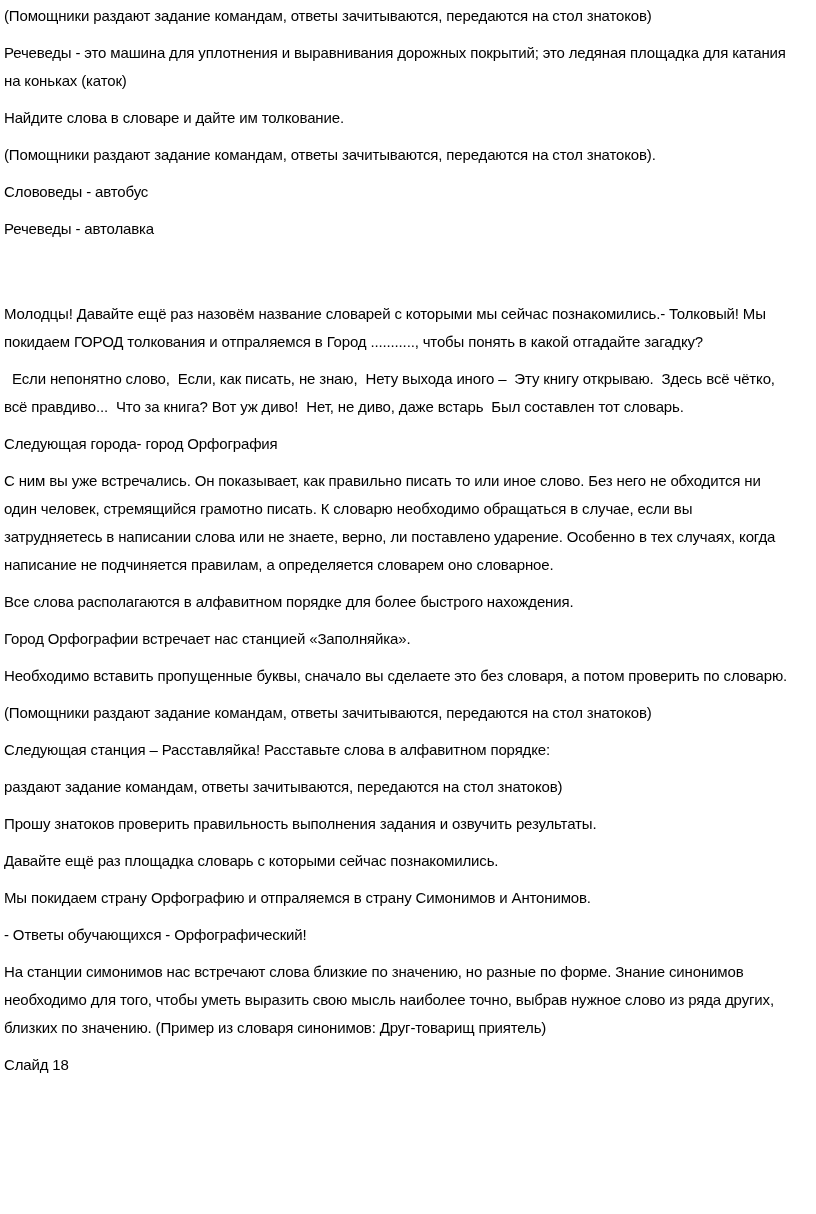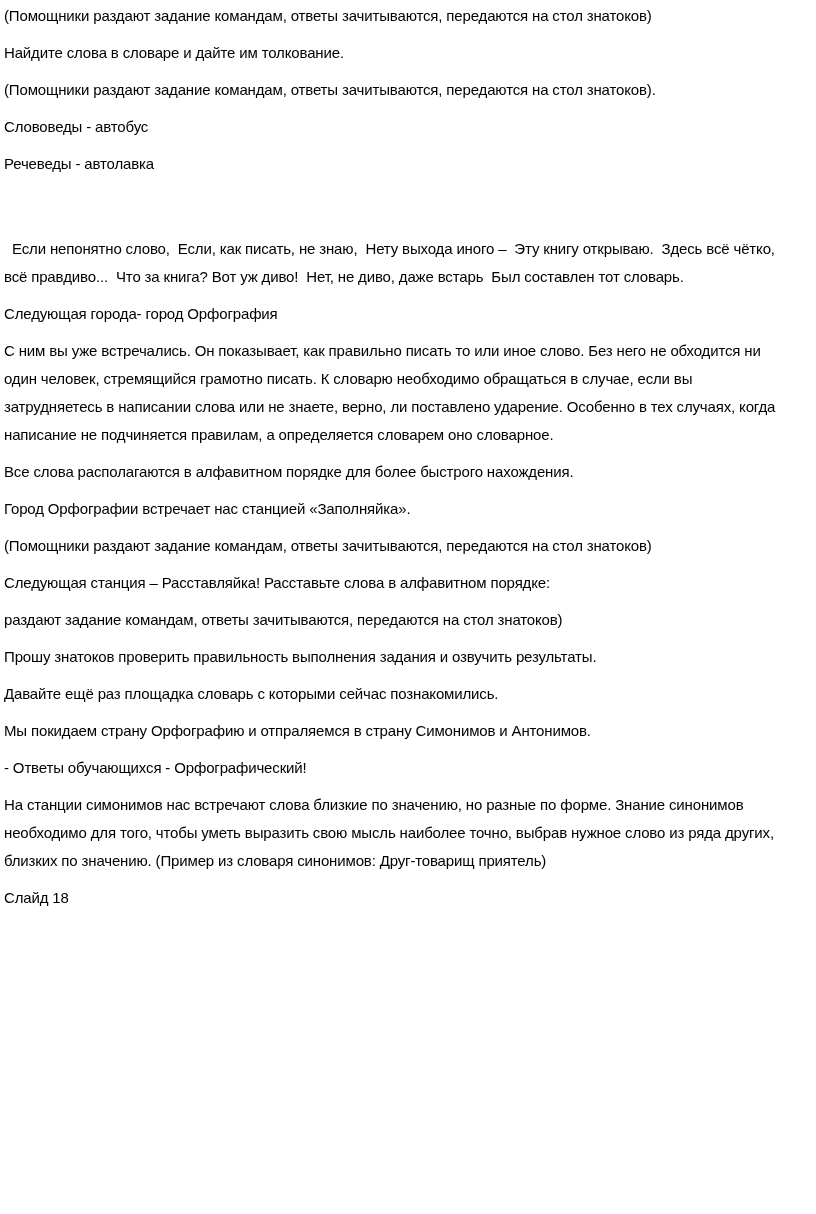--- a/index.html
+++ b/index.html
@@ -28,30 +28,33 @@
   }
   .blank-spacer {
     height: 48px;
   }
 </style>
 </head>
 <body>
 
 <div class="page">
   <p class="para">(Помощники раздают задание командам, ответы зачитываются, передаются на стол знатоков)</p>
+  <p class="para">Речеведы - это машина для уплотнения и выравнивания дорожных покрытий; это ледяная площадка для катания на коньках (каток)</p>
   <p class="para">Найдите слова в словаре и дайте им толкование.</p>
   <p class="para">(Помощники раздают задание командам, ответы зачитываются, передаются на стол знатоков).</p>
   <p class="para">Слововеды - автобус</p>
   <p class="para">Речеведы - автолавка</p>
   <div class="blank-spacer"></div>
+  <p class="para">Молодцы! Давайте ещё раз назовём название словарей с которыми мы сейчас познакомились.- Толковый! Мы покидаем ГОРОД толкования и отпраляемся в Город ..........., чтобы понять в какой отгадайте загадку?</p>
   <p class="para">  Если непонятно слово,  Если, как писать, не знаю,  Нету выхода иного –  Эту книгу открываю.  Здесь всё чётко, всё правдиво...  Что за книга? Вот уж диво!  Нет, не диво, даже встарь  Был составлен тот словарь.</p>
   <p class="para">Следующая города- город Орфография</p>
   <p class="para">С ним вы уже встречались. Он показывает, как правильно писать то или иное слово. Без него не обходится ни один человек, стремящийся грамотно писать. К словарю необходимо обращаться в случае, если вы затрудняетесь в написании слова или не знаете, верно, ли поставлено ударение. Особенно в тех случаях, когда написание не подчиняется правилам, а определяется словарем оно словарное.</p>
   <p class="para">Все слова располагаются в алфавитном порядке для более быстрого нахождения.</p>
   <p class="para">Город Орфографии встречает нас станцией «Заполняйка».</p>
+  <p class="para">Необходимо вставить пропущенные буквы, сначало вы сделаете это без словаря, а потом проверить по словарю.</p>
   <p class="para">(Помощники раздают задание командам, ответы зачитываются, передаются на стол знатоков)</p>
   <p class="para">Следующая станция – Расставляйка! Расставьте слова в алфавитном порядке:</p>
   <p class="para">раздают задание командам, ответы зачитываются, передаются на стол знатоков)</p>
   <p class="para">Прошу знатоков проверить правильность выполнения задания и озвучить результаты.</p>
   <p class="para">Давайте ещё раз площадка словарь с которыми сейчас познакомились.</p>
   <p class="para">Мы покидаем страну Орфографию и отпраляемся в страну Симонимов и Антонимов.</p>
   <p class="para">- Ответы обучающихся - Орфографический!</p>
   <p class="para">На станции симонимов нас встречают слова близкие по значению, но разные по форме. Знание синонимов необходимо для того, чтобы уметь выразить свою мысль наиболее точно, выбрав нужное слово из ряда других, близких по значению. (Пример из словаря синонимов: Друг-товарищ приятель)</p>
   <p class="para">Слайд 18</p>
 </div>

